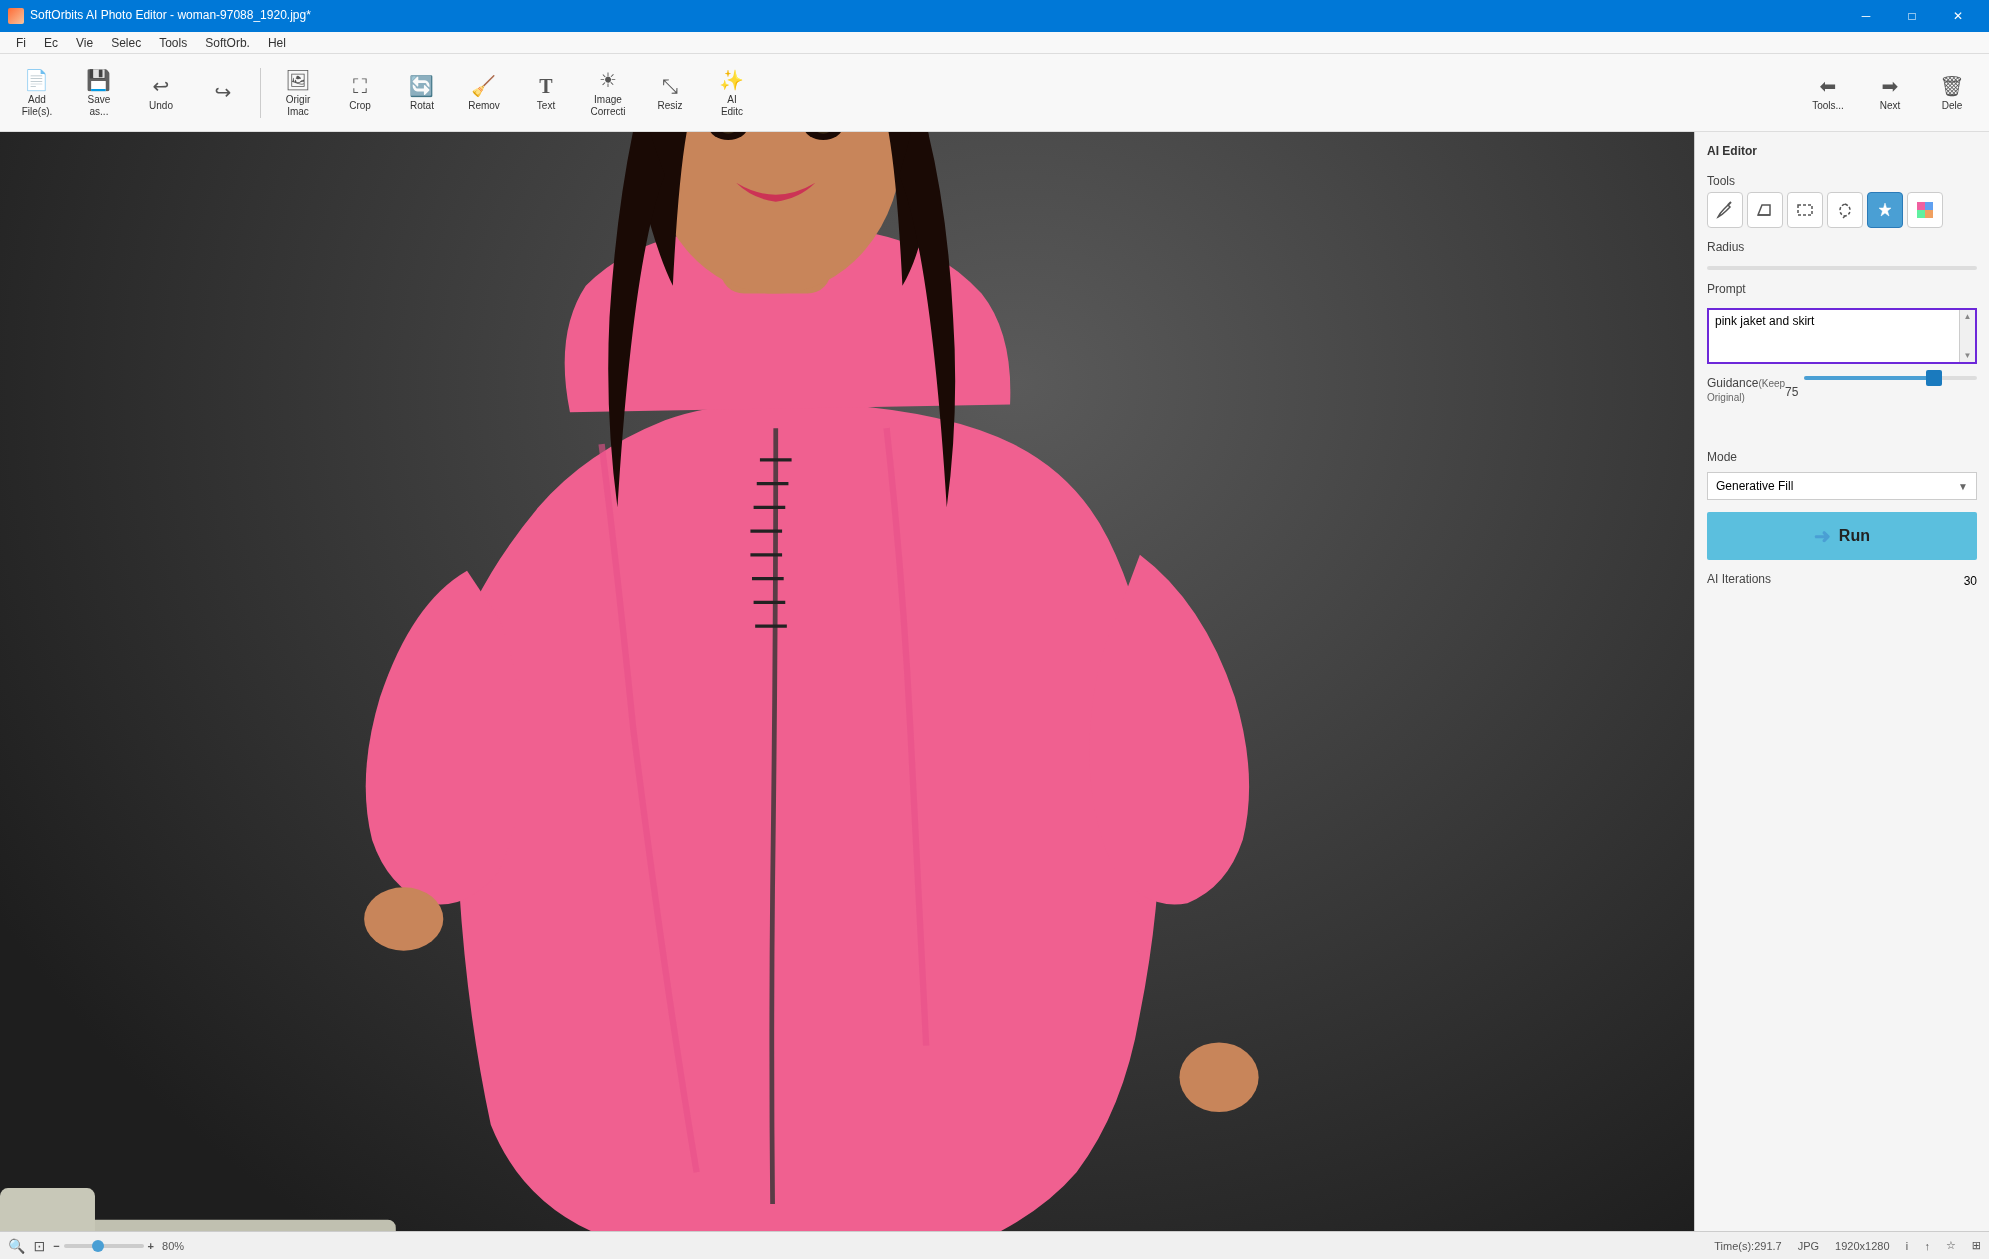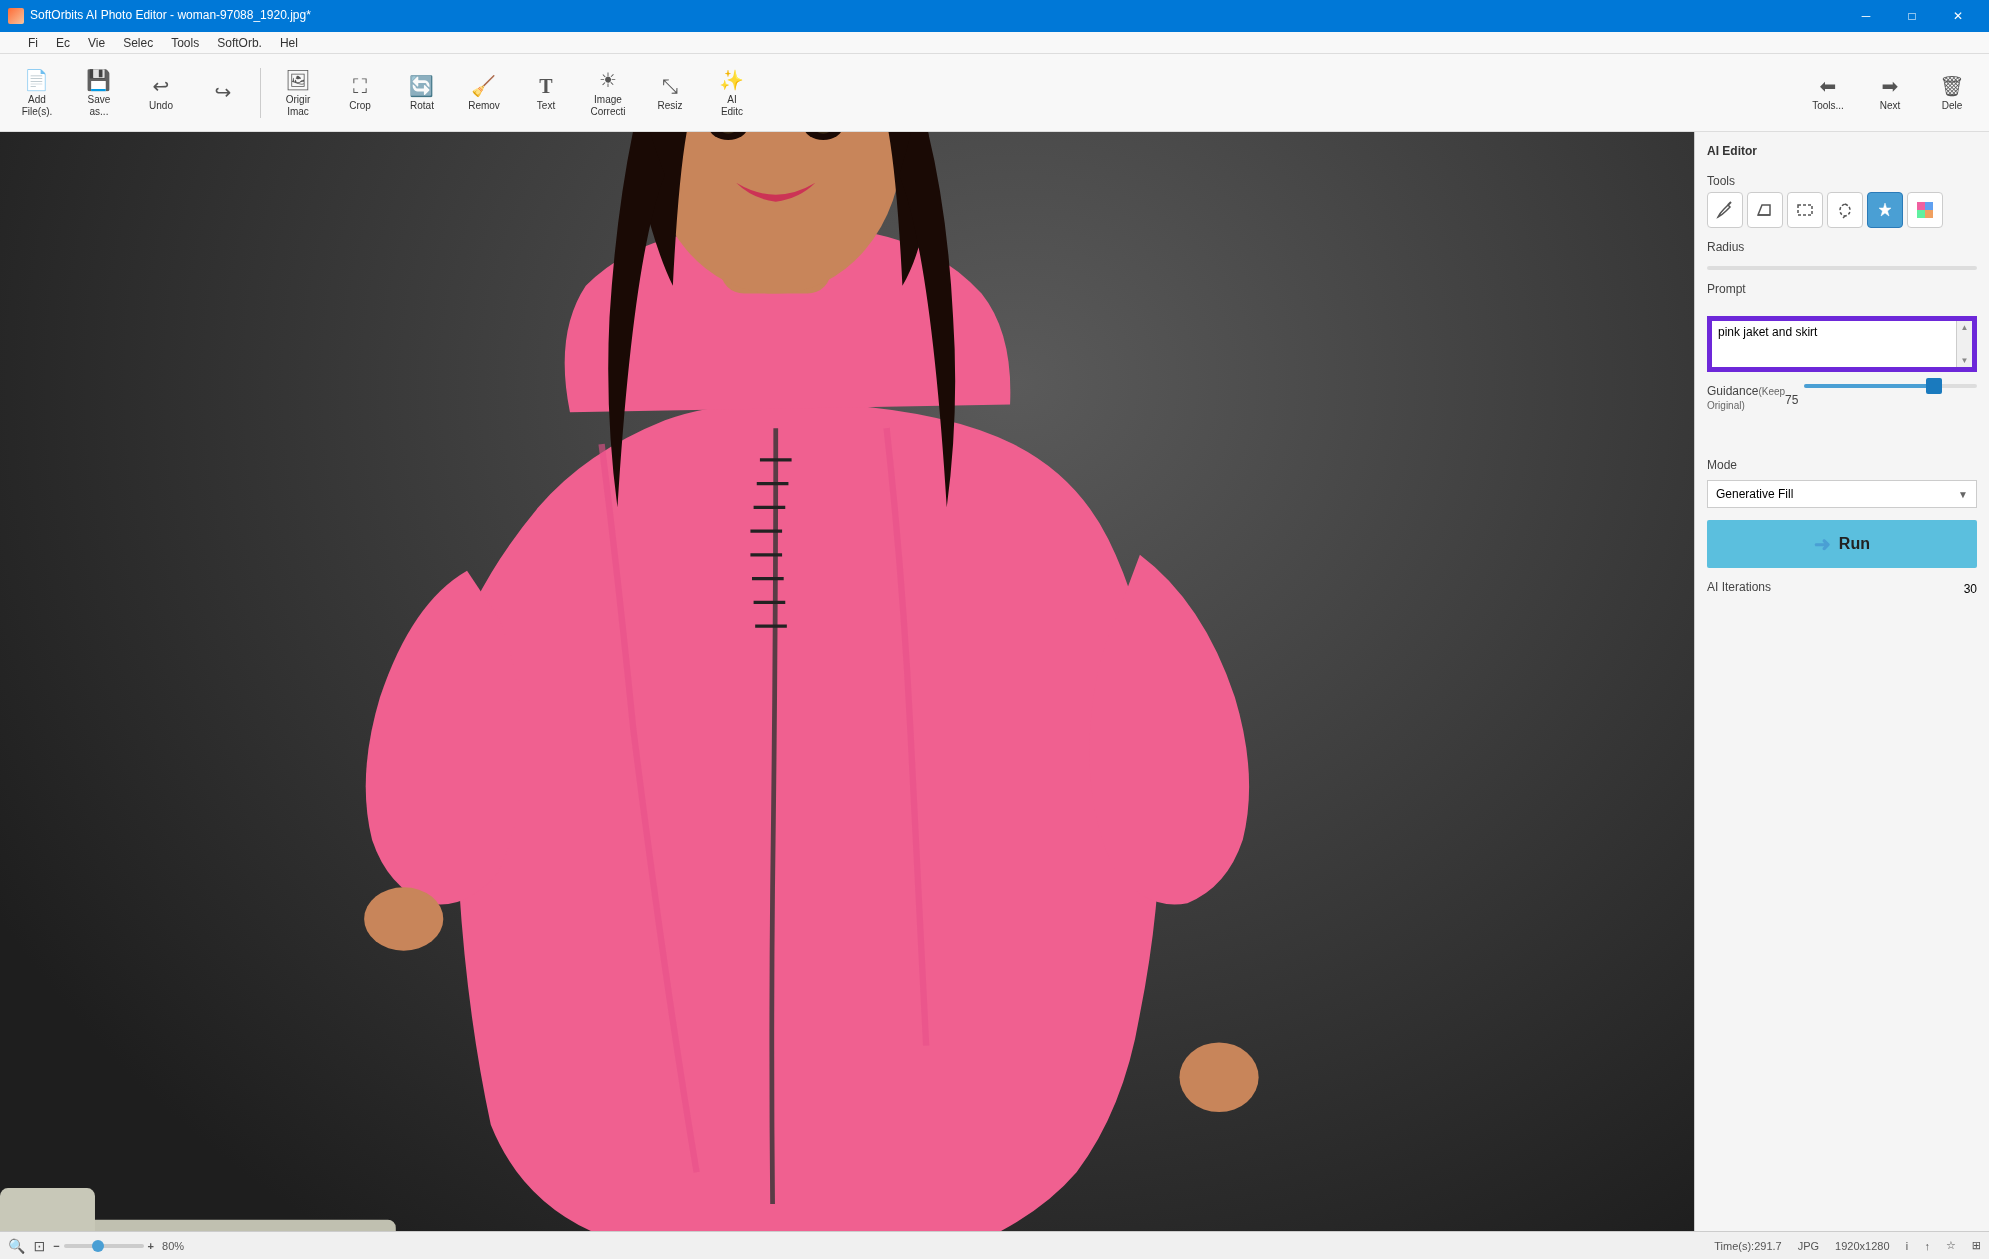--- a/index.html
+++ b/index.html
@@ -51,21 +51,21 @@
       color: white;
     }
 
     
     #menu-bar {
       background: #f8f8f8;
       border-bottom: 1px solid #ddd;
       height: 22px;
       display: flex;
       align-items: center;
-      padding: 0 20px;
+      padding: 0 8px;
       gap: 2px;
     }
     .menu-item {
       padding: 2px 8px;
       cursor: pointer;
       font-size: 12px;
       color: #333;
     }
 
     
@@ -176,25 +176,25 @@
       width: 100%;
       height: 4px;
       background: #ddd;
       border-radius: 2px;
       position: relative;
     }
 
     .prompt-section {
       display: flex;
       flex-direction: column;
-      gap: 16px;
+      gap: 8px;
     }
     .prompt-textarea-wrap {
       position: relative;
-      border: 5px solid #6d28d9;
+      border: 2px solid #6d28d9;
       background: white;
       height: 56px;
     }
     .prompt-textarea {
       width: 100%;
       height: 100%;
       border: none;
       outline: none;
       resize: none;
       padding: 4px 20px 4px 6px;

